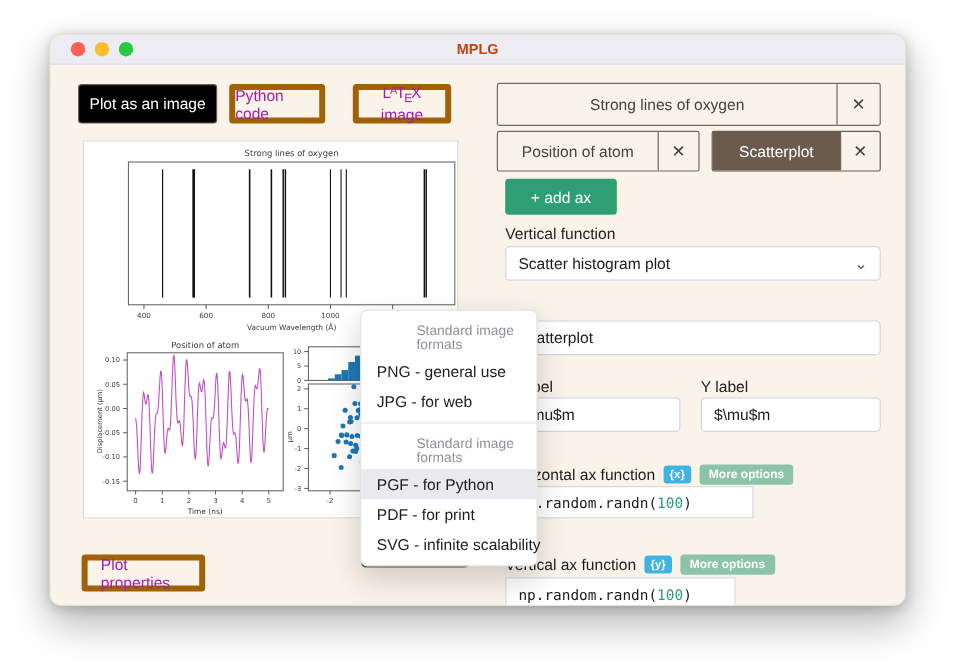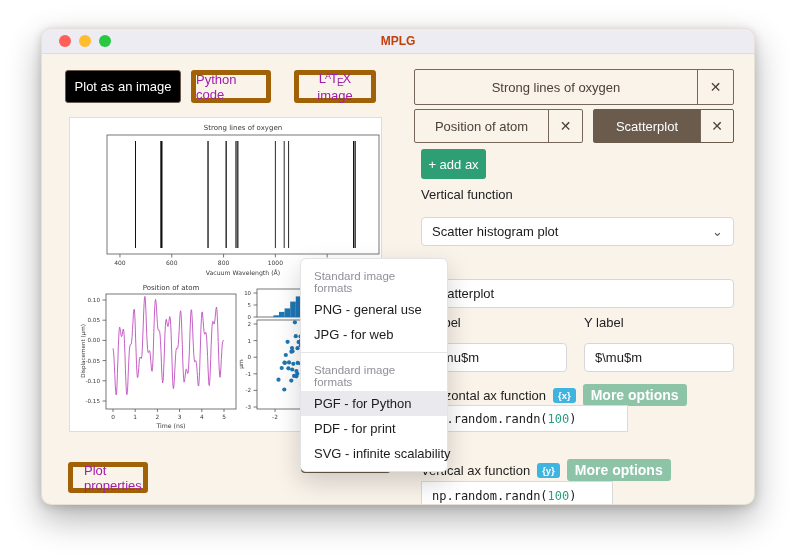--- a/index.html
+++ b/index.html
@@ -28,34 +28,34 @@
   .tab-group{position:absolute;display:flex;border:1px solid #76675a;border-radius:2px;box-sizing:border-box;background:transparent;}
   .tab-main{flex:1;display:flex;align-items:center;justify-content:center;font-size:13px;color:#4a4237;cursor:pointer;}
   .tab-main.active{background:#6a5b4c;color:#ffffff;}
   .tab-close{display:flex;align-items:center;justify-content:center;border-left:1px solid #76675a;
              font-size:14px;color:#4a4237;cursor:pointer;}
 
   .green-btn{position:absolute;background:#2e9e74;color:#fff;border-radius:3px;display:flex;align-items:center;
              justify-content:center;font-size:13px;cursor:pointer;}
   .fld-label{position:absolute;font-size:13px;color:#222222;}
   .field{position:absolute;background:#ffffff;border:1px solid #d6d6db;border-radius:4px;box-sizing:border-box;
-         display:flex;align-items:center;padding:0 10px;font-size:13px;color:#1b1b1d;height:29px;margin-top:12px;}
+         display:flex;align-items:center;padding:0 10px;font-size:13px;color:#1b1b1d;height:29px;}
   .select .chev{margin-left:auto;color:#555;font-size:13px;}
   .fn-row{position:absolute;display:flex;align-items:center;gap:7px;height:18px;}
   .fn-row .lbl{font-size:13px;color:#1e1e1e;white-space:nowrap;}
   .badge{background:#3fb4e0;color:#fff;font-size:9.5px;font-weight:700;border-radius:3px;padding:2px 5px;}
-  .more-btn{background:#8dc3a7;color:#fff;font-size:14px;font-weight:700;border-radius:3px;padding:3px 8px;cursor:pointer;}
+  .more-btn{background:#8dc3a7;color:#fff;font-size:10px;font-weight:700;border-radius:3px;padding:3px 8px;cursor:pointer;}
   .code-field{position:absolute;background:#ffffff;border:1px solid #d9d9de;box-sizing:border-box;
               display:flex;align-items:center;padding:0 10px;font-family:"DejaVu Sans Mono",monospace;
               font-size:12px;color:#1a1a1a;cursor:text;}
   .code-num{color:#2a9d7f;}
 
   .menu{position:absolute;left:258px;top:229px;width:148px;background:#ffffff;border:1px solid #e3e3e7;
         border-radius:6px;box-shadow:0 10px 26px rgba(0,0,0,.18);padding:5px 0;box-sizing:border-box;z-index:40;}
-  .menu-header{padding:6px 13px 3px 13px;font-size:11.5px;color:#90909a;}
+  .menu-header{padding:6px 13px 3px 13px;font-size:11.5px;color:#90909a;margin-left:33px;}
   .menu-item{padding:5px 13px;font-size:13px;color:#1c1c1e;cursor:pointer;white-space:nowrap;}
   .menu-item.highlighted{background:#e9e9ee;}
   .menu-sep{height:1px;background:#e4e4e8;margin:5px 0;}
   .export-btn{position:absolute;left:259px;top:416px;width:90px;height:28px;background:#6a5b4c;color:#fff;
               border-radius:4px;display:flex;align-items:center;justify-content:center;font-size:12.5px;
               gap:5px;cursor:pointer;z-index:10;}
 </style>
 </head>
 <body>
 
@@ -285,21 +285,21 @@
     </div>
     <div class="tab-group" style="left:372px;top:80px;width:169px;height:34px;">
       <div class="tab-main">Position of atom</div>
       <div class="tab-close" style="width:33px;">✕</div>
     </div>
     <div class="tab-group" style="left:551px;top:80px;width:141px;height:34px;border-color:#6a5b4c;">
       <div class="tab-main active">Scatterplot</div>
       <div class="tab-close" style="width:32px;">✕</div>
     </div>
 
-    <div class="green-btn" style="left:379px;top:120px;width:65px;height:30px;">+ add ax</div>
+    <div class="green-btn" style="left:379px;top:120px;width:93px;height:30px;">+ add ax</div>
 
     <div class="fld-label" style="left:379px;top:158px;">Vertical function</div>
     <div class="field select" style="left:379px;top:176px;width:313px;">
       <span>Scatter histogram plot</span>
       <span class="chev">⌄</span>
     </div>
 
     <div class="field" style="left:379px;top:238px;width:313px;">
       <span>Scatterplot</span>
     </div>
@@ -328,21 +328,21 @@
       <span class="lbl">Vertical ax function</span>
       <span class="badge">{y}</span>
       <span class="more-btn">More options</span>
     </div>
     <div class="code-field" style="left:379px;top:452px;width:192px;height:30px;">
       <span>np.random.randn(</span>
         <span class="code-num">100</span>
         <span>)</span>
     </div>
 
-    <div class="btn-outline" style="left:26px;top:433px;width:80px;height:31px;padding-left:11px;">
+    <div class="btn-outline" style="left:26px;top:433px;width:103px;height:31px;padding-left:11px;">
       <span>Plot properties</span>
     </div>
 
     <div class="export-btn">
       <span>Export plot</span>
       <span>▾</span>
     </div>
 
     <div class="menu">
       <div class="menu-header">Standard image formats</div>

